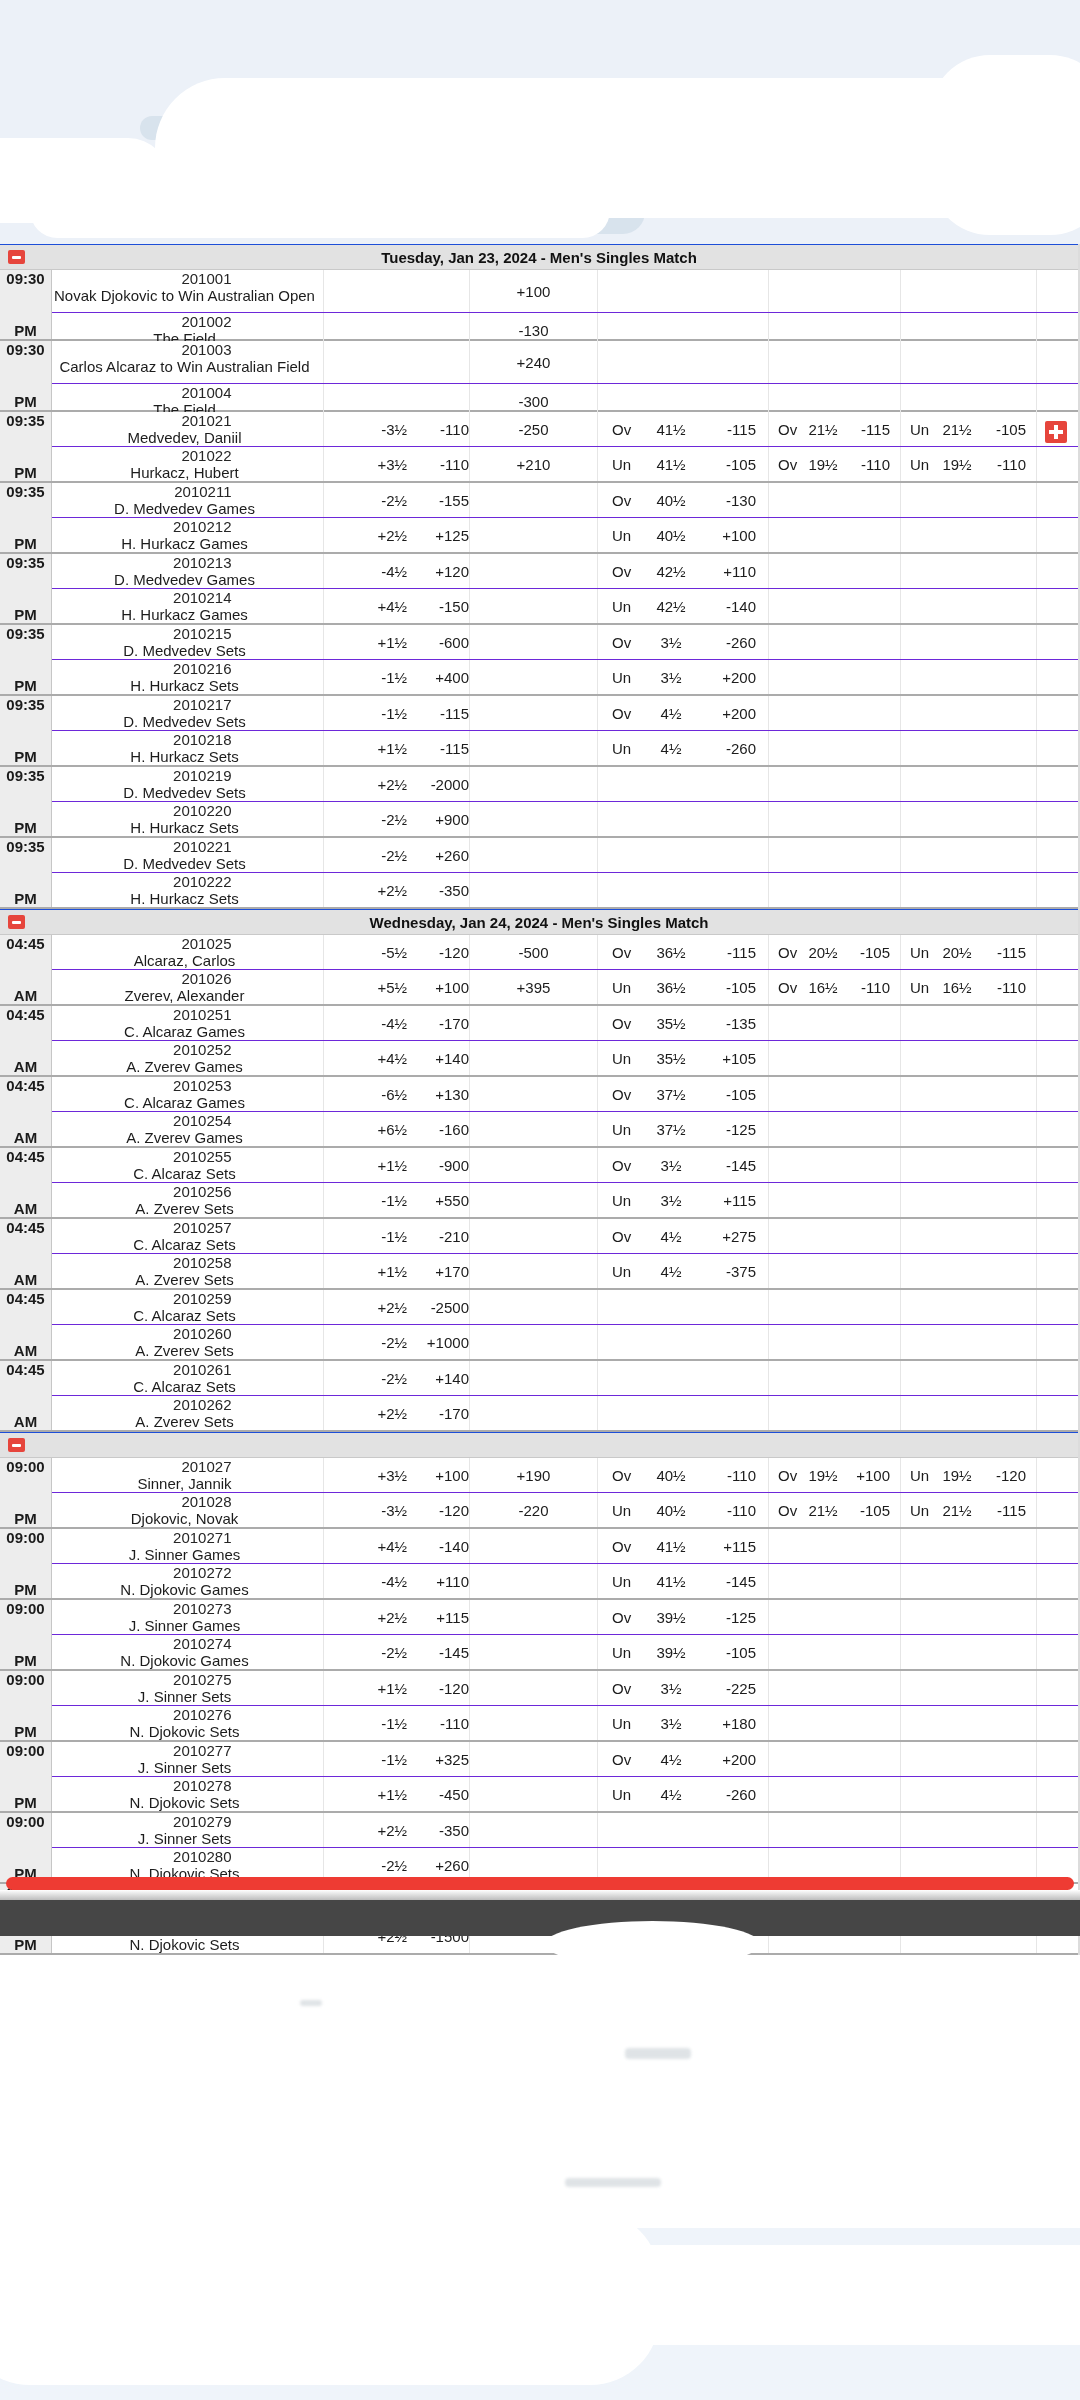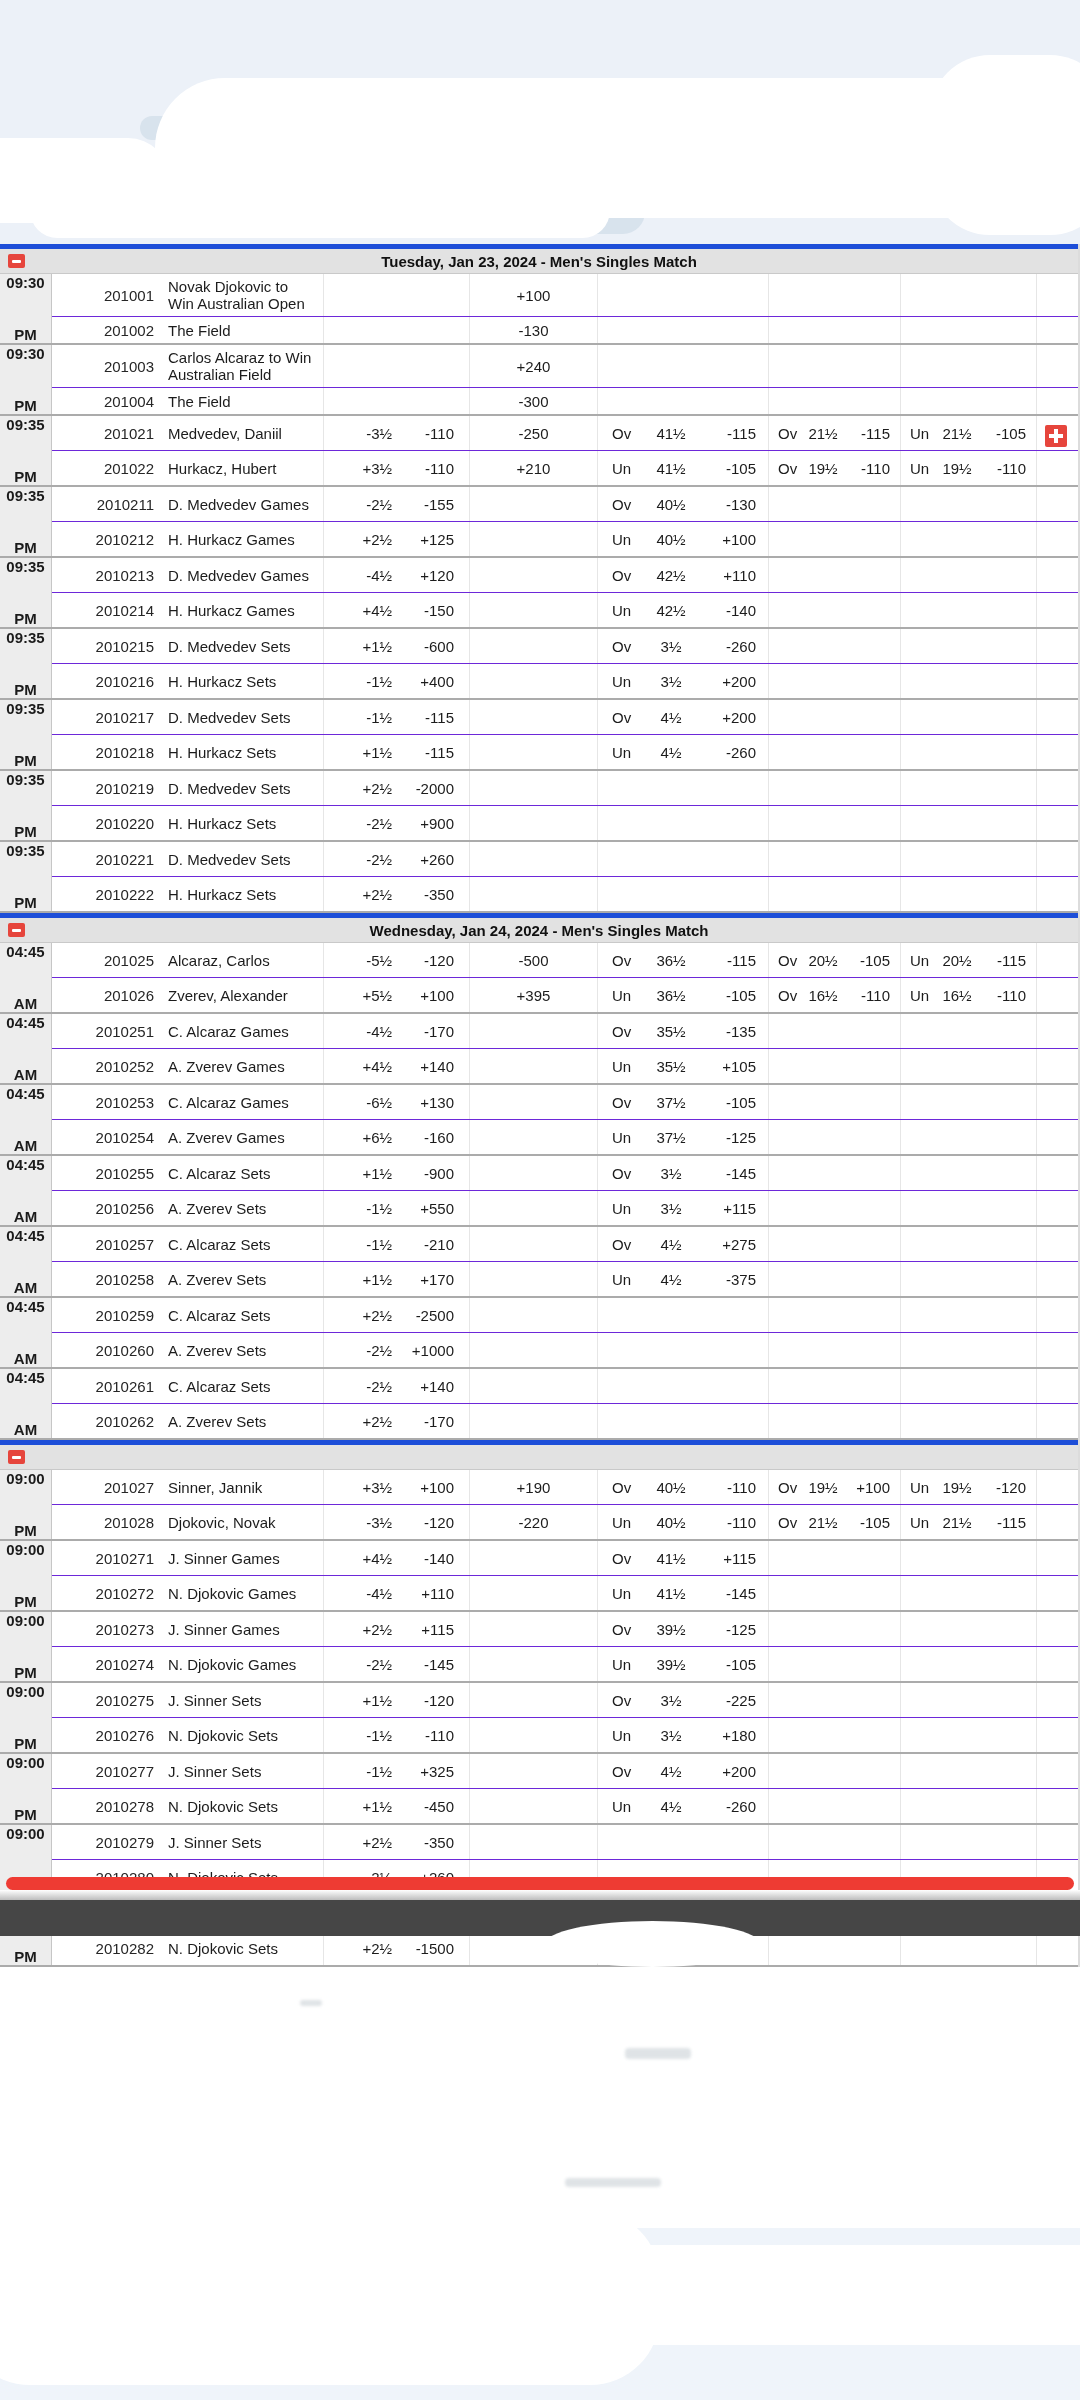--- a/index.html
+++ b/index.html
@@ -4,40 +4,40 @@
 <style>
   html,body{margin:0;padding:0;background:#fff;}
   .root{position:relative;width:1080px;height:2400px;overflow:hidden;background:#fff;
         font-family:"Liberation Sans",sans-serif;color:#1c1c1c;}
   
   .top-clouds{position:absolute;top:0;left:0;width:1080px;height:244px;background:#ecf1f8;}
   .blob{position:absolute;background:#fff;}
   .patch{position:absolute;background:#d8e3ed;}
   
   .odds-table{position:absolute;top:244px;left:0;width:1080px;background:#fff;border-right:2px solid #dcdcdc;box-sizing:border-box;}
-  .date-band{height:24px;background:#e2e2e2;border-top:5px solid #1d4ed8;border-bottom:1px solid #c9c9c9;
+  .date-band{height:24px;background:#e2e2e2;border-top:1px solid #1d4ed8;border-bottom:1px solid #c9c9c9;
              display:flex;align-items:center;position:relative;}
   .band-title{flex:1;text-align:center;font-weight:bold;font-size:15px;color:#111;}
   .minus-icon{position:absolute;left:8px;top:50%;transform:translateY(-50%);width:17px;height:14px;
               background:#e6453c;border-radius:2px;display:flex;align-items:center;justify-content:center;}
   .mi-bar{width:9px;height:3px;background:#fff;border-radius:1px;}
   .group{display:flex;border-bottom:2px solid #ababab;position:relative;background:#fff;}
   .time-cell{width:52px;background:#ededed;border-right:1px solid #c6c6c6;display:flex;flex-direction:column;
              align-items:center;justify-content:space-between;font-weight:bold;font-size:15px;line-height:17px;color:#1b1b1b;box-sizing:border-box;}
   .rows{flex:1;display:flex;flex-direction:column;min-width:0;}
   .row{display:grid;grid-template-columns:272px 146px 128px 171px 132px 136px 1fr;align-items:stretch;height:34px;}
   .row + .row{border-top:1px solid #6d28d9;}
   .group.tall .row:first-child{height:42px;}
   .group.tall .row:last-child{height:26px;}
   .cell{display:flex;align-items:center;border-right:1px solid #e6e6e6;font-size:15px;color:#1c1c1c;box-sizing:border-box;min-width:0;}
   .cell.icon{border-right:none;}
-  .c-idname{padding-left:2px;}
+  .c-idname{padding-left:2px;flex-direction:column;}
   .id{width:100px;text-align:right;margin-right:14px;flex:none;color:#262626;}
   .nm{flex:1;line-height:17px;padding-right:8px;}
-  .c-spread{justify-content:flex-end;padding-right:15px;}
+  .c-spread{justify-content:flex-end;}
   .sp-line{width:56px;text-align:right;flex:none;}
   .sp-price{width:62px;text-align:right;flex:none;}
   .c-ml{justify-content:center;}
   .c-total{padding:0 12px 0 14px;}
   .t-side{width:30px;flex:none;}
   .t-line{flex:1;text-align:center;}
   .t-price{width:56px;text-align:right;flex:none;}
   .c-prop{padding:0 10px 0 9px;}
   .p-side{width:28px;flex:none;}
   .p-line{flex:1;text-align:center;}

